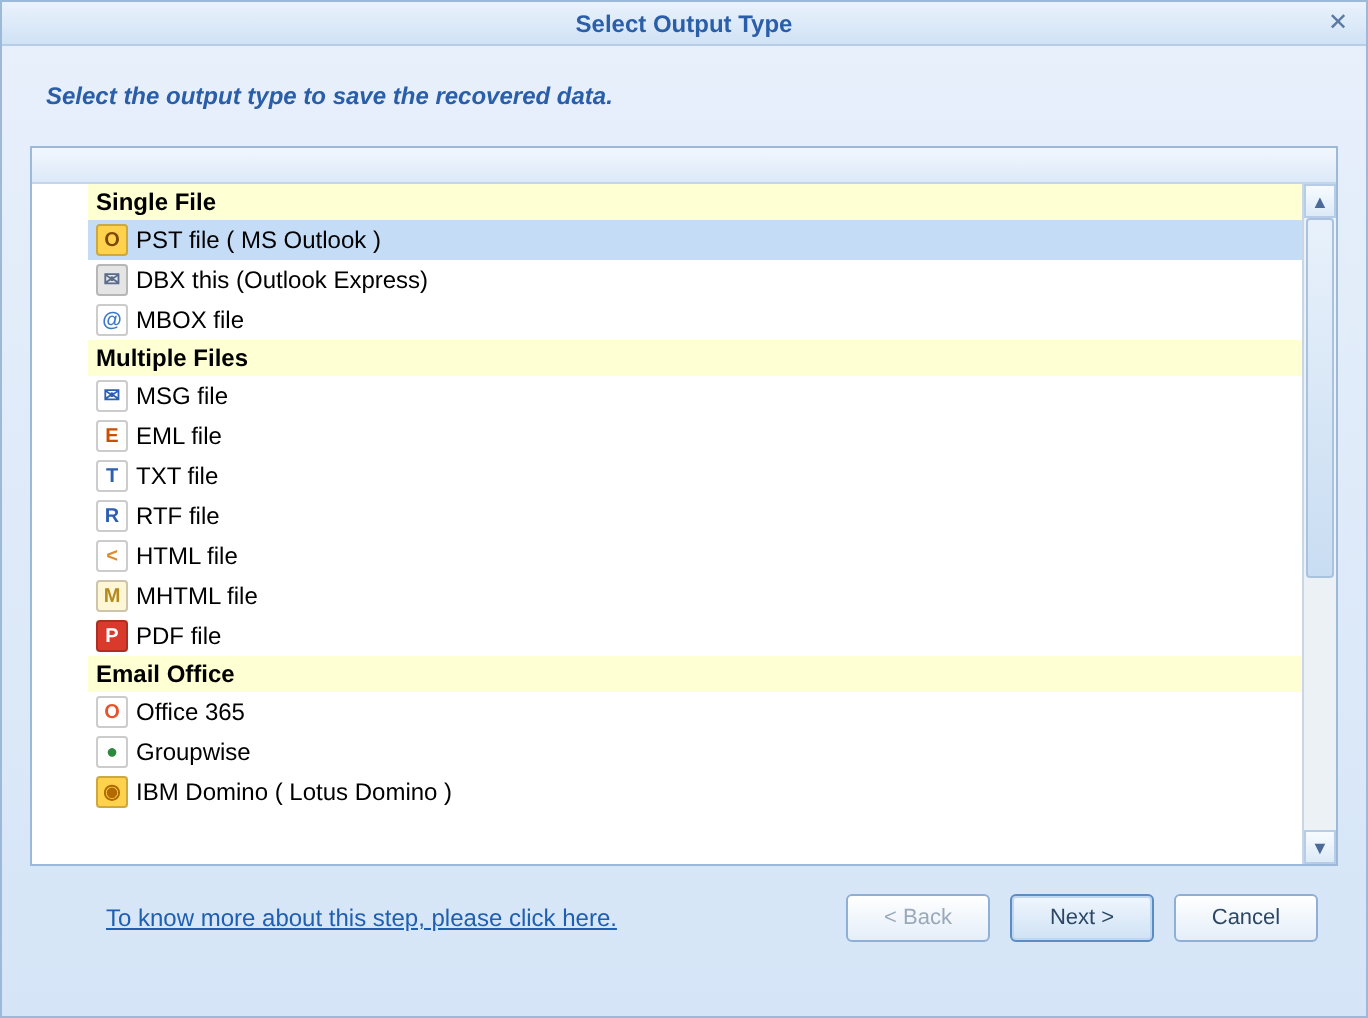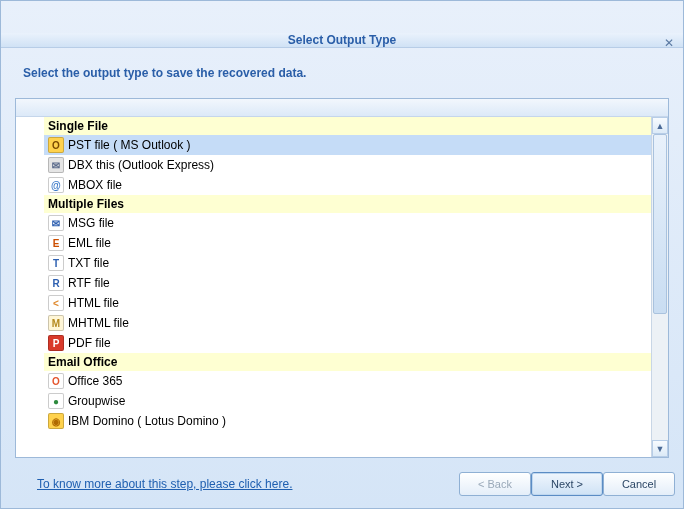--- a/index.html
+++ b/index.html
@@ -15,21 +15,20 @@
     background: linear-gradient(#e8f0fb, #d5e5f7);
     border: 1px solid #9db9d9;
     display: flex; flex-direction: column;
   }
   .titlebar {
     height: 22px;
     background: linear-gradient(#eaf2fc, #d0e2f5);
     border-bottom: 1px solid #b7cde7;
     display: flex; align-items: center;
     position: relative;
-    margin-top: 32px;
   }
   .titlebar .title {
     flex: 1; text-align: center;
     color: #2a5ea8; font-weight: bold;
     font-size: 12px;
   }
   .titlebar .close-btn {
     position: absolute; right: 6px; top: 3px;
     width: 16px; height: 14px;
     color: #5b7aa3; font-size: 12px;
@@ -37,20 +36,21 @@
     cursor: pointer;
   }
   .client {
     flex: 1; display: flex; flex-direction: column;
     padding: 0;
   }
   .instruction {
     padding: 18px 0 18px 22px;
     color: #2a5ea8; font-weight: bold;
     font-size: 12px;
+    font-style: italic;
   }
   .listbox-wrap {
     margin: 0 14px;
     background: #fff;
     border: 1px solid #9db9d9;
     height: 360px;
     display: flex; flex-direction: column;
   }
   .list-header {
     height: 18px;
@@ -110,21 +110,22 @@
     width: 16px; height: 16px;
     display: inline-flex; align-items: center; justify-content: center;
     font-size: 10px; border-radius: 2px;
     flex-shrink: 0;
     border: 1px solid rgba(0,0,0,.2);
     font-weight: bold;
   }
   .footer {
     height: 52px;
     display:flex; align-items:center;
-    padding: 0 8px;
+    padding: 0 24px;
+    gap: 10px;
   }
   .footer .link {
     color:#1f5fb0; text-decoration: underline;
     font-size:12px;
     margin-left: 28px;
   }
   .footer .spacer { flex:1; }
   .btn {
     width: 72px; height: 24px;
     background: linear-gradient(#ffffff,#e4eef9);

